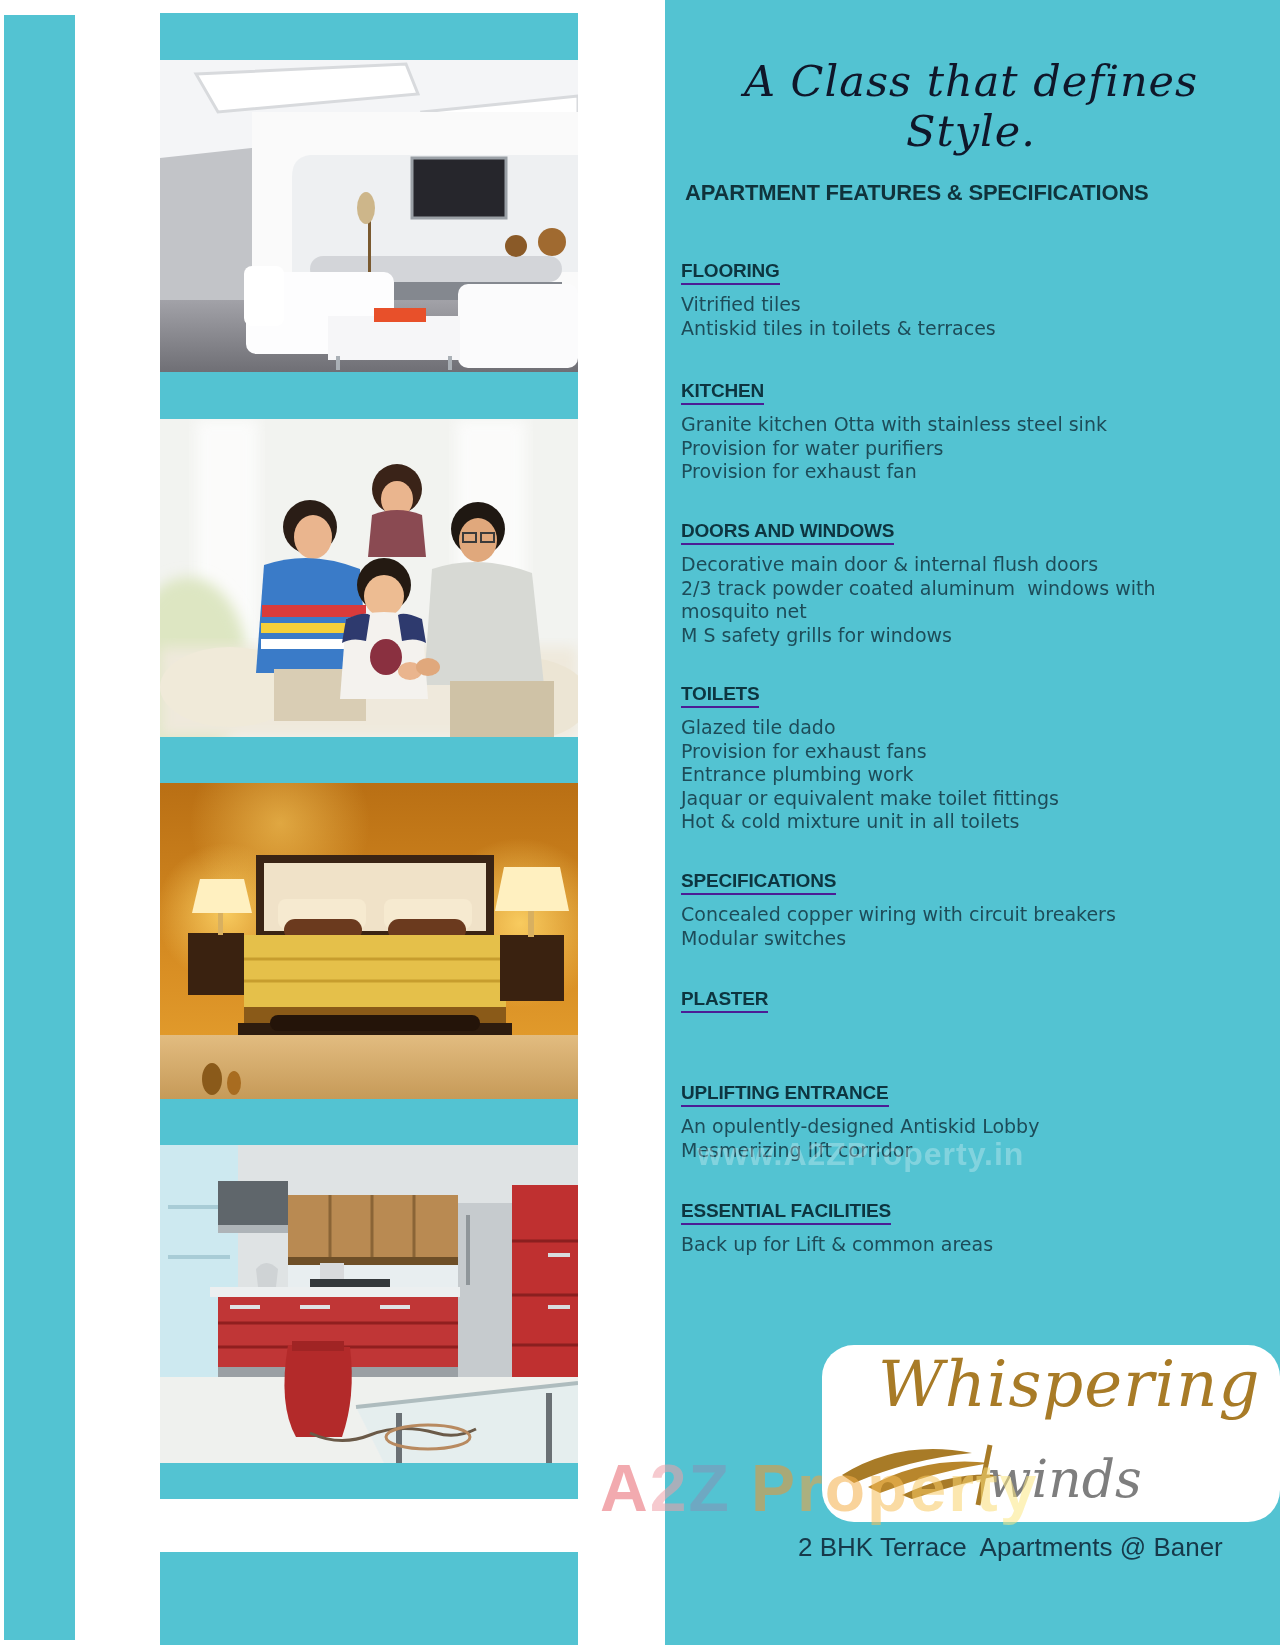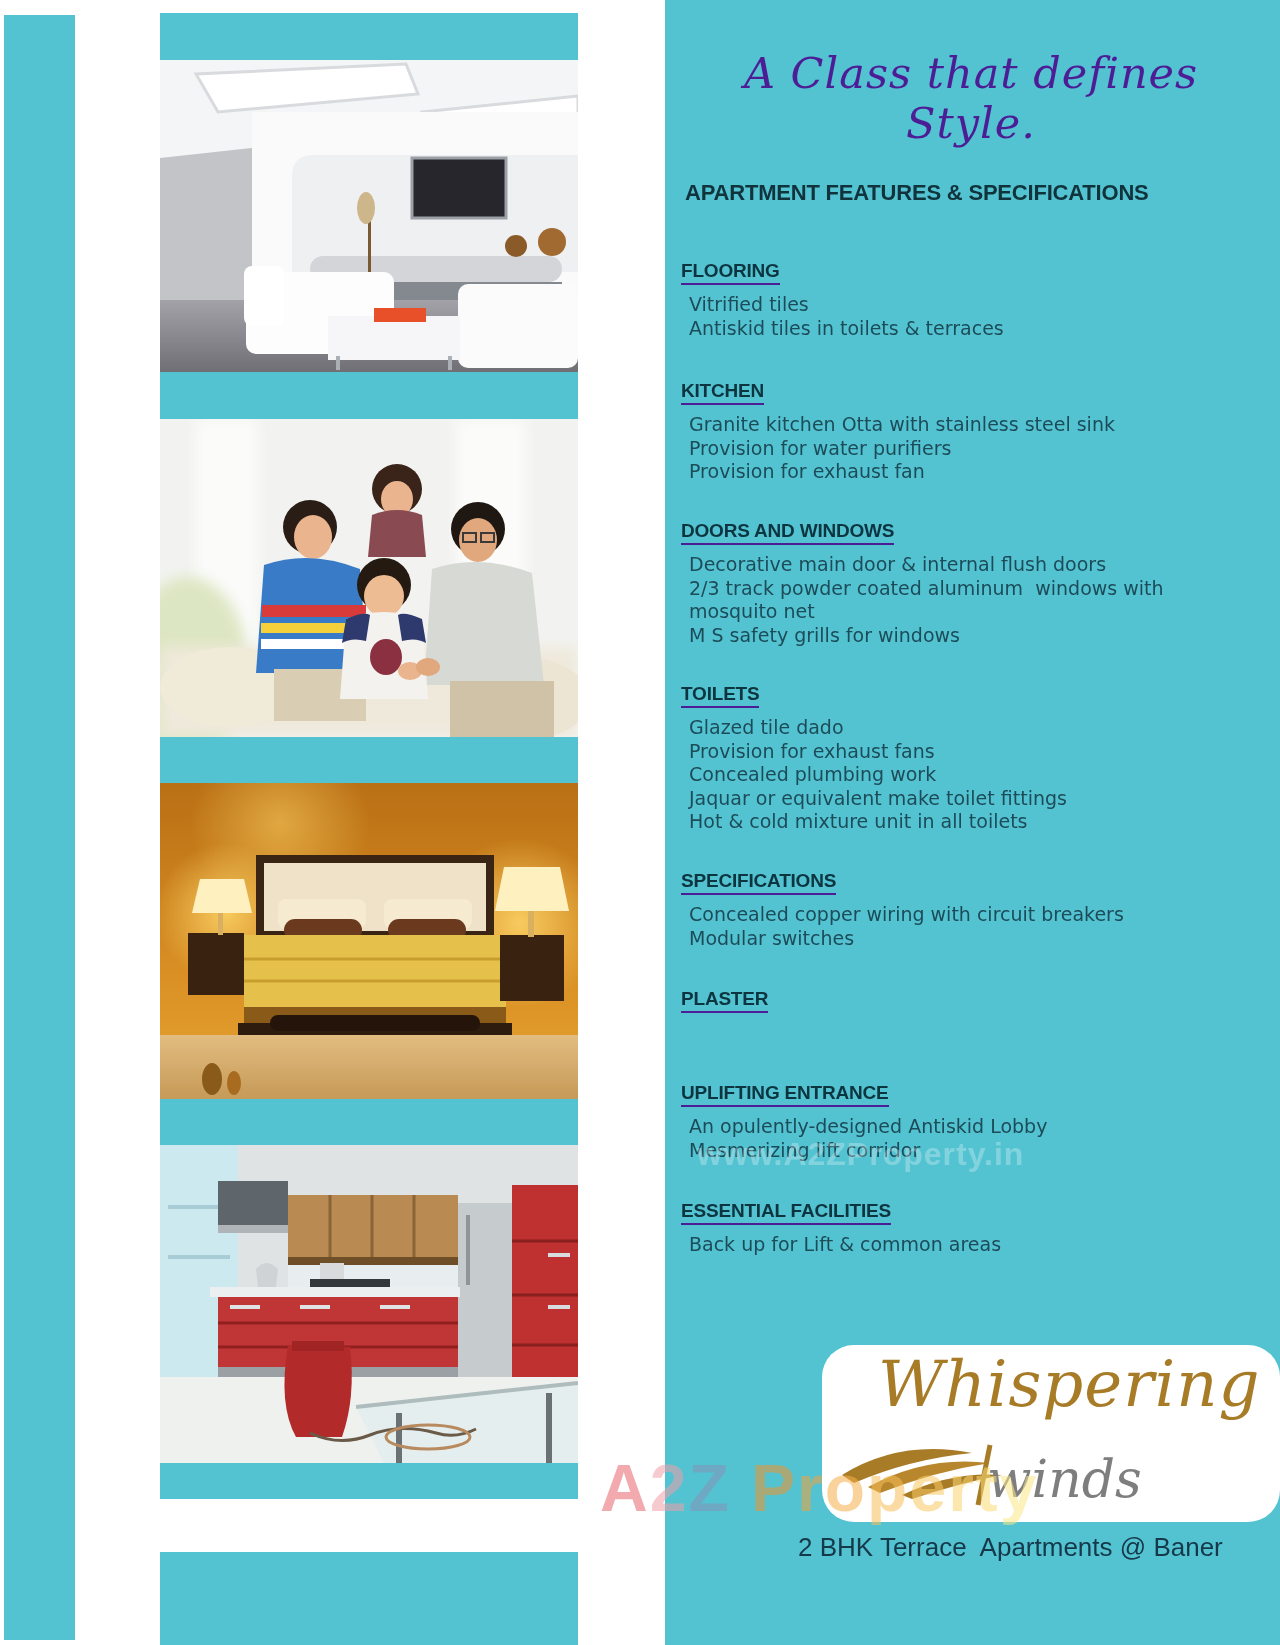--- a/index.html
+++ b/index.html
@@ -8,31 +8,31 @@
   .teal{background:#53c3d2;}
   
   #left-bar{position:absolute;left:4px;top:15px;width:71px;height:1625px;}
   
   #photo-column{position:absolute;left:160px;top:13px;width:418px;height:1486px;}
   .photo{position:absolute;left:0;width:418px;overflow:hidden;}
   .photo svg{display:block;}
   #bottom-block{position:absolute;left:160px;top:1552px;width:418px;height:93px;}
   
   #right-panel{position:absolute;left:665px;top:0;width:615px;height:1645px;}
-  #tagline{position:absolute;left:12px;top:48px;width:588px;text-align:center;
+  #tagline{position:absolute;left:12px;top:56px;width:588px;text-align:center;
            font-family:"DejaVu Serif",serif;font-style:italic;font-size:43px;
-           color:#4c1d95;letter-spacing:1px;}
+           color:#0f172a;letter-spacing:1px;}
   #main-heading{position:absolute;left:20px;top:180px;width:560px;
            font-family:"Liberation Sans",sans-serif;font-weight:700;font-size:22px;
            color:#10333c;letter-spacing:-0.2px;}
   .section{position:absolute;left:16px;width:500px;}
   .section-title{display:inline-block;font-family:"Liberation Sans",sans-serif;
            font-weight:700;font-size:19px;color:#0d3540;letter-spacing:-0.2px;
            border-bottom:2px solid #4c1d95;padding-bottom:1px;margin-bottom:8px;}
-  .spec-item{font-size:19px;line-height:23.5px;color:#1d4c59;white-space:pre-wrap;margin-left:8px;}
+  .spec-item{font-size:19px;line-height:23.5px;color:#1d4c59;white-space:pre-wrap;}
   
   #watermark-mid{position:absolute;left:32px;top:1136px;width:580px;
            font-family:"Liberation Sans",sans-serif;font-weight:700;font-size:32px;
            color:rgba(255,255,255,0.28);letter-spacing:1px;}
   #watermark-bottom{position:absolute;left:600px;top:1450px;width:520px;
            font-family:"Liberation Sans",sans-serif;font-weight:700;font-size:66px;
            letter-spacing:2px;opacity:0.55;z-index:6;}
   
   #logo-box{position:absolute;left:157px;top:1345px;width:458px;height:177px;
            background:#ffffff;border-radius:32px;z-index:5;}
@@ -251,21 +251,21 @@
           <div class="spec-item">Decorative main door &amp; internal flush doors</div>
           <div class="spec-item">2/3 track powder coated aluminum  windows with mosquito net</div>
           <div class="spec-item">M S safety grills for windows</div>
         </div>
     </div>
     <div class="section" style="top:683px;">
       <div class="section-title">TOILETS</div>
       <div>
           <div class="spec-item">Glazed tile dado</div>
           <div class="spec-item">Provision for exhaust fans</div>
-          <div class="spec-item">Concealed plumbing work</div>
+          <div class="spec-item">Entrance plumbing work</div>
           <div class="spec-item">Jaquar or equivalent make toilet fittings</div>
           <div class="spec-item">Hot &amp; cold mixture unit in all toilets</div>
         </div>
     </div>
     <div class="section" style="top:870px;">
       <div class="section-title">SPECIFICATIONS</div>
       <div>
           <div class="spec-item">Concealed copper wiring with circuit breakers</div>
           <div class="spec-item">Modular switches</div>
         </div>

